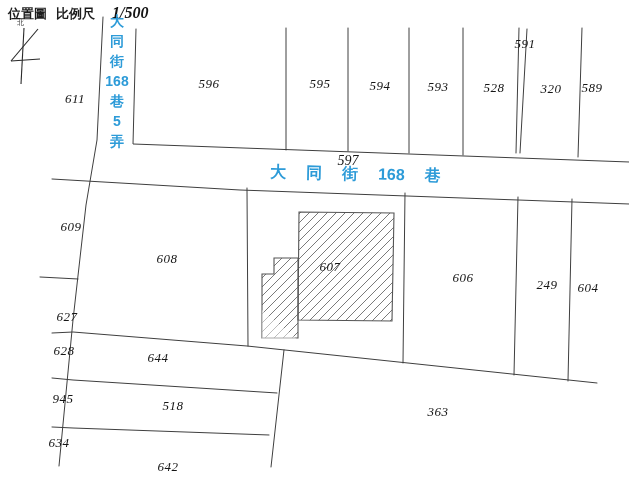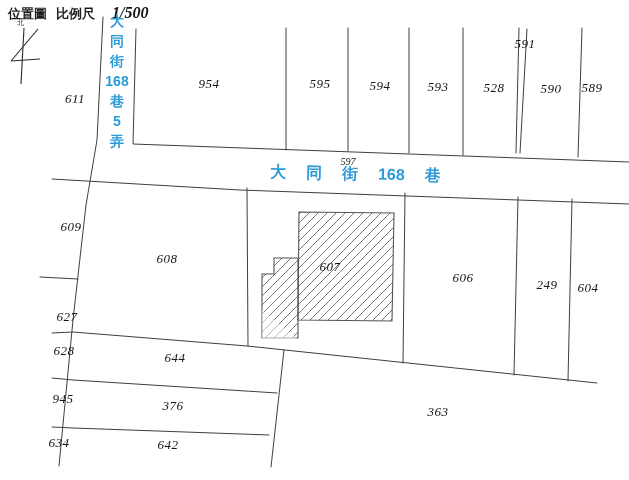--- a/index.html
+++ b/index.html
@@ -6,21 +6,21 @@
   .stage {
     position:relative; width:629px; height:480px; background:#ffffff;
     overflow:hidden; font-family:"Liberation Serif", serif;padding-left:12px;
   }
   .map-svg { position:absolute; left:0; top:0; }
   .plabel {
     position:absolute; transform:translate(-50%,-50%);
     font-family:"Liberation Serif", serif; font-style:italic;
     font-size:13px; color:#161616; letter-spacing:.5px; white-space:nowrap;
   }
-  .plabel.small { font-size:10px; letter-spacing:0; }
+  .plabel.small { font-size:14px; letter-spacing:0; }
   .hdr {
     position:absolute; left:8px; top:4px; display:flex; align-items:baseline; gap:9px;
     font-family:"Liberation Sans", sans-serif; font-size:13px; font-weight:600; color:#1d1d1d;
   }
   .scaleval {
     font-family:"Liberation Serif", serif; font-style:italic; font-weight:700;
     font-size:16px; margin-left:8px; color:#141414;
   }
   .north-label {
     position:absolute; left:17px; top:18px; font-size:7px; color:#333;
@@ -111,37 +111,37 @@
 
   <div class="main-road-label">
     <span>大</span>
     <span>同</span>
     <span>街</span>
     <span>168</span>
     <span>巷</span>
   </div>
 
   <span class="plabel" style="left:75px;top:99px">611</span>
-  <span class="plabel" style="left:209px;top:84px">954</span>
+  <span class="plabel" style="left:209px;top:84px">596</span>
   <span class="plabel" style="left:320px;top:84px">595</span>
   <span class="plabel" style="left:380px;top:86px">594</span>
   <span class="plabel" style="left:438px;top:87px">593</span>
   <span class="plabel" style="left:494px;top:88px">528</span>
   <span class="plabel" style="left:525px;top:44px">591</span>
-  <span class="plabel" style="left:551px;top:89px">590</span>
+  <span class="plabel" style="left:551px;top:89px">320</span>
   <span class="plabel" style="left:592px;top:88px">589</span>
   <span class="plabel small" style="left:348px;top:161px">597</span>
   <span class="plabel" style="left:71px;top:227px">609</span>
   <span class="plabel" style="left:167px;top:259px">608</span>
   <span class="plabel" style="left:330px;top:267px">607</span>
   <span class="plabel" style="left:463px;top:278px">606</span>
   <span class="plabel" style="left:547px;top:285px">249</span>
   <span class="plabel" style="left:588px;top:288px">604</span>
   <span class="plabel" style="left:67px;top:317px">627</span>
   <span class="plabel" style="left:64px;top:351px">628</span>
-  <span class="plabel" style="left:175px;top:358px">644</span>
+  <span class="plabel" style="left:158px;top:358px">644</span>
   <span class="plabel" style="left:63px;top:399px">945</span>
-  <span class="plabel" style="left:173px;top:406px">376</span>
+  <span class="plabel" style="left:173px;top:406px">518</span>
   <span class="plabel" style="left:59px;top:443px">634</span>
-  <span class="plabel" style="left:168px;top:445px">642</span>
+  <span class="plabel" style="left:168px;top:467px">642</span>
   <span class="plabel" style="left:438px;top:412px">363</span>
 
 </div>
 
 </body></html>

